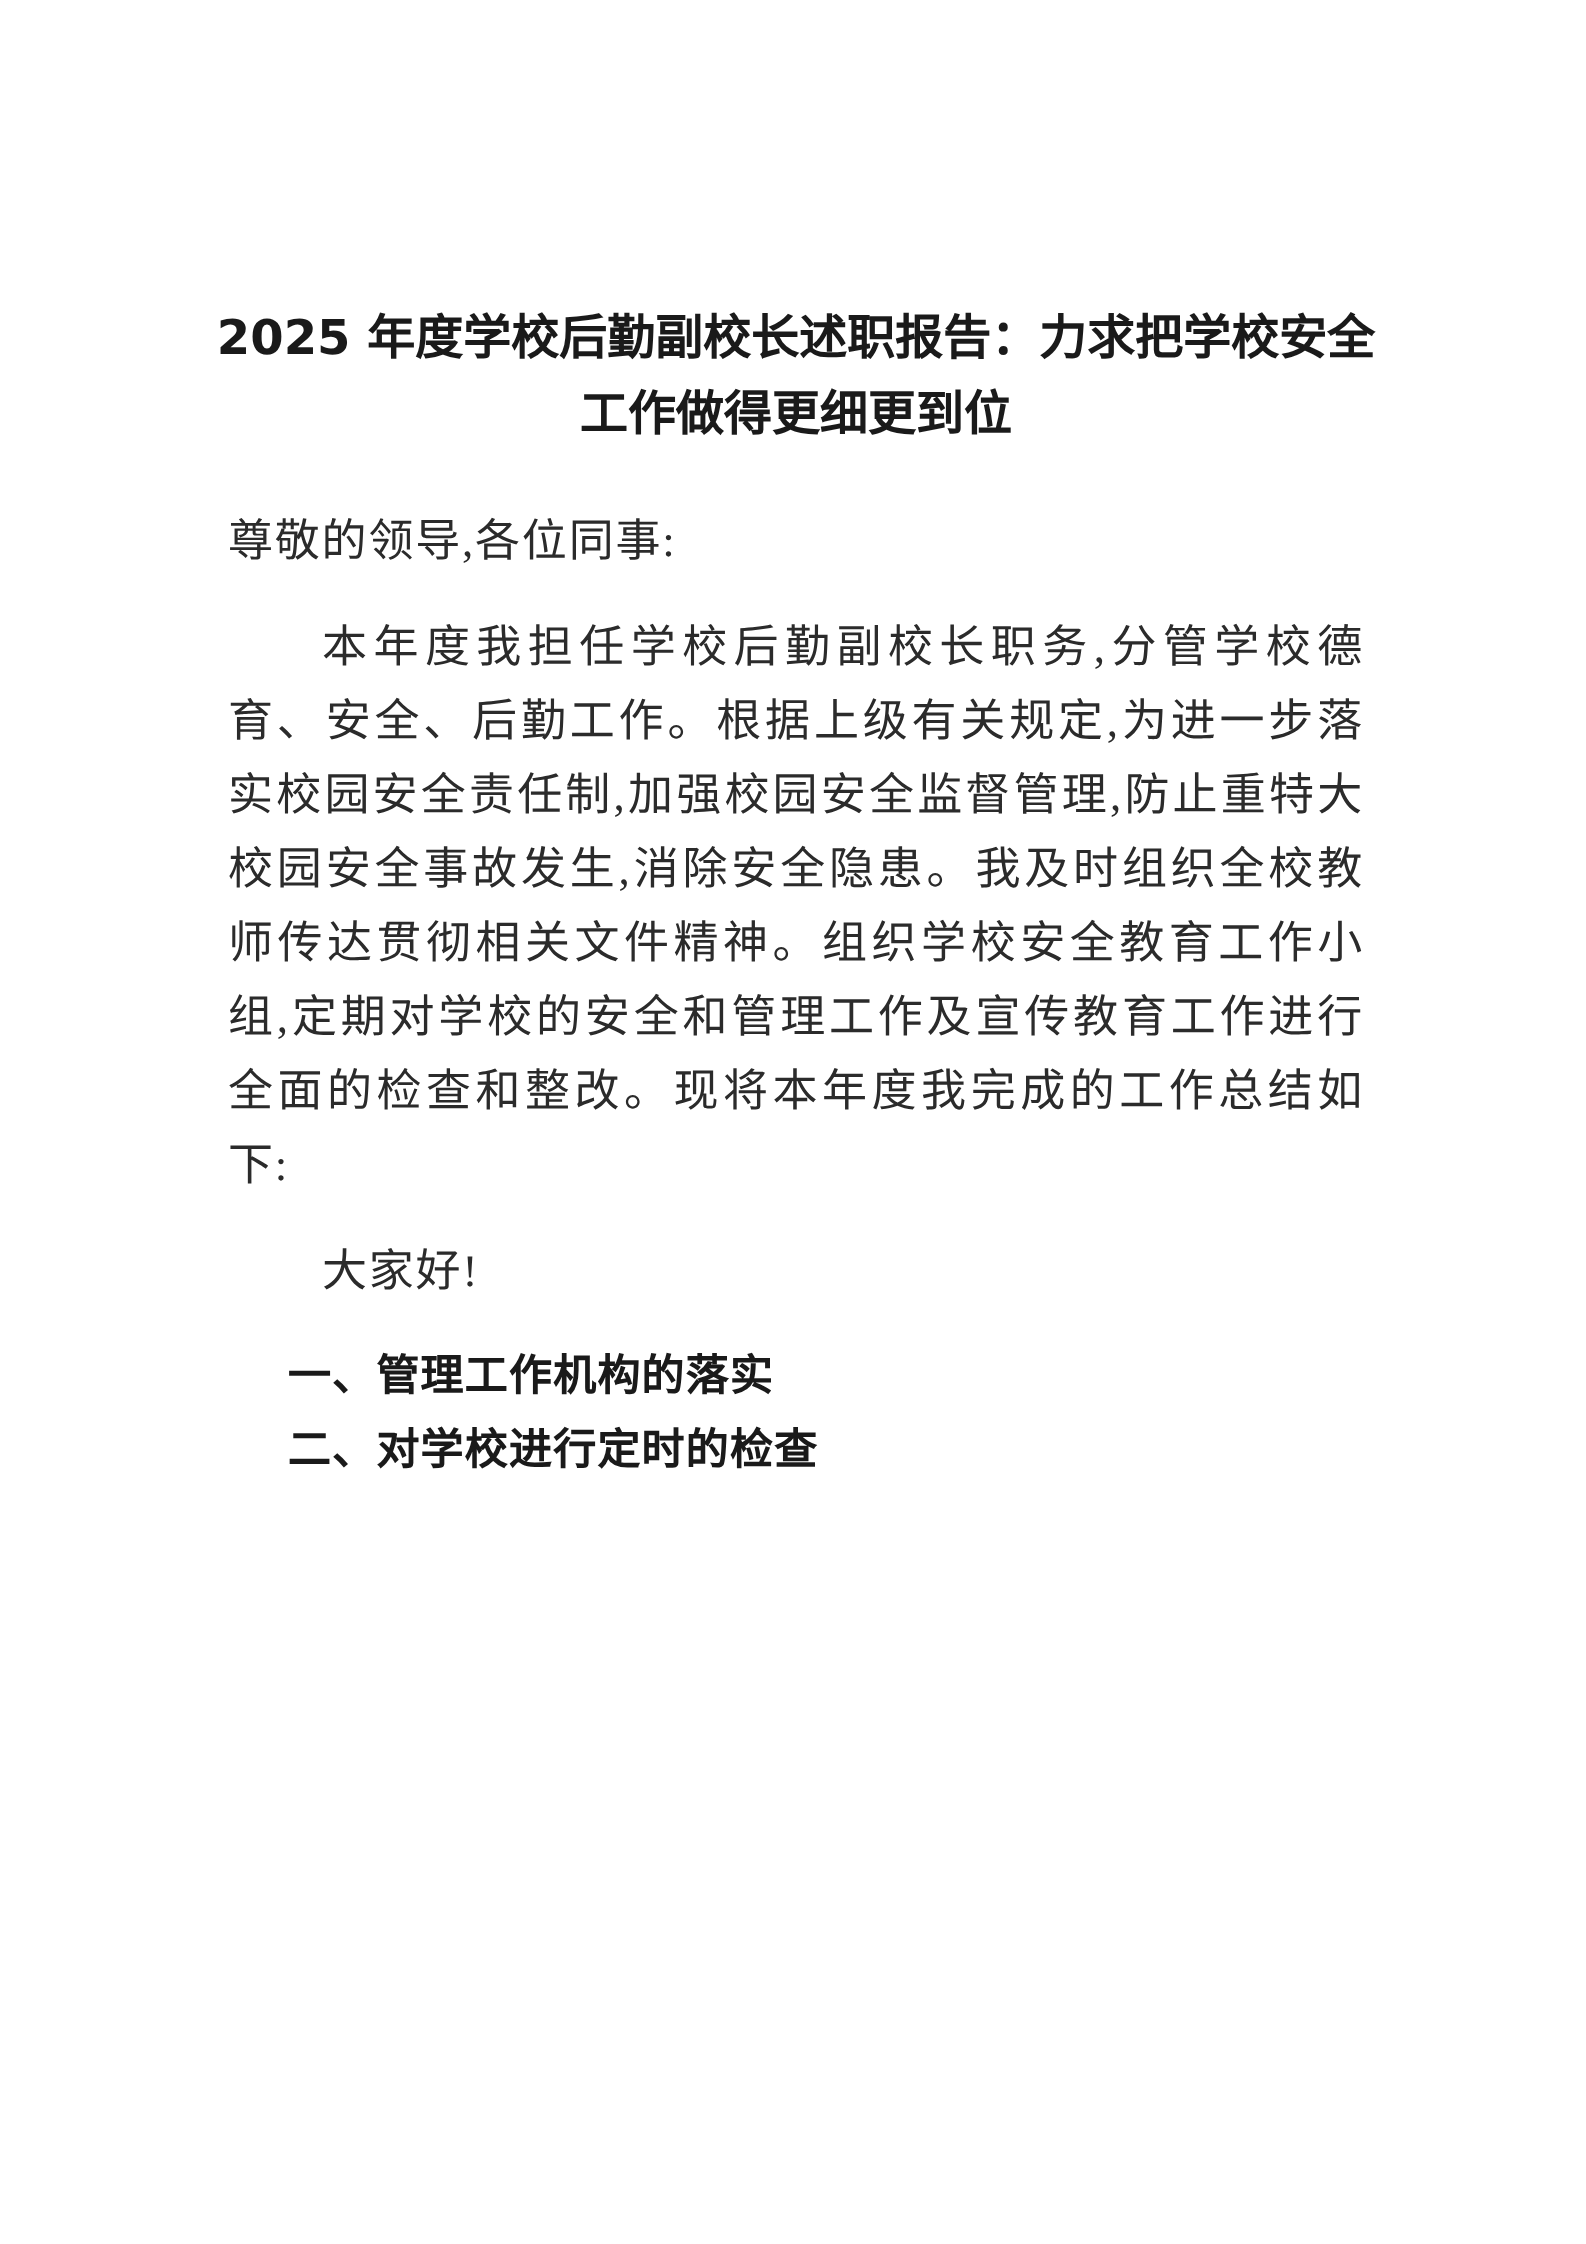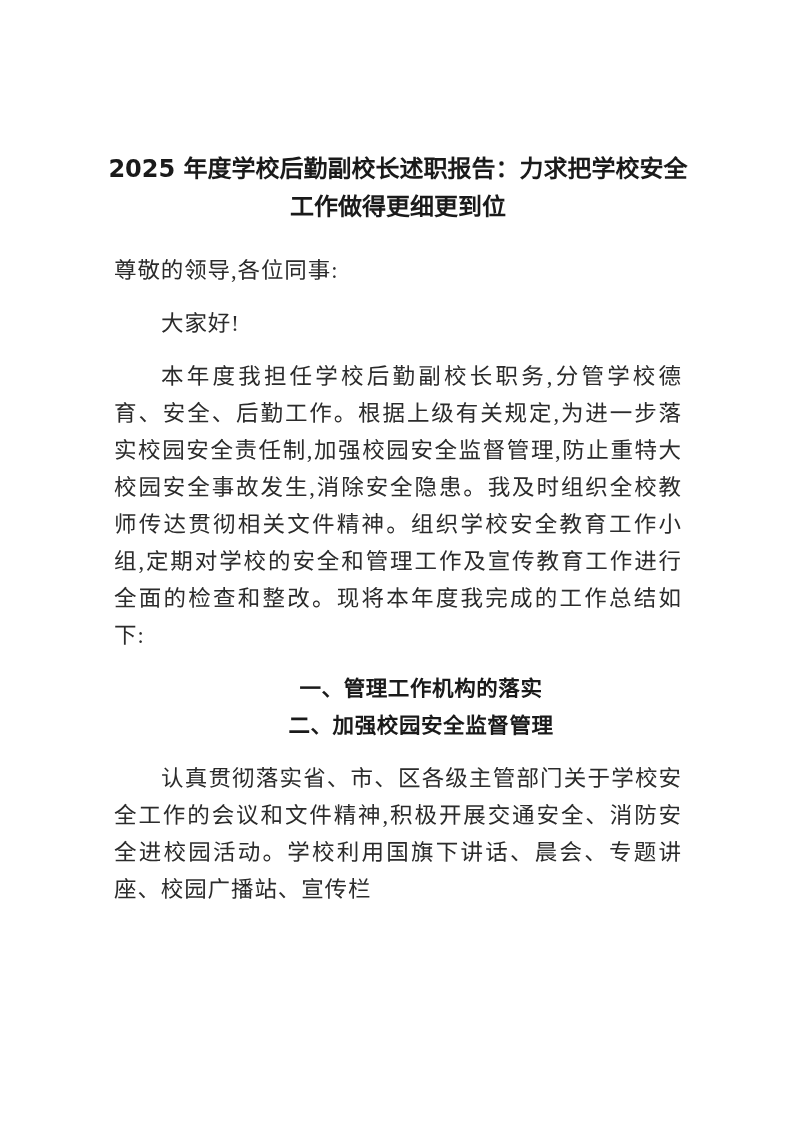--- a/index.html
+++ b/index.html
@@ -76,38 +76,36 @@
     font-family: "DejaVu Sans", "Liberation Sans", sans-serif;
     font-weight: bold;
     font-size: 21.5px;
     line-height: 37px;
     letter-spacing: 0.6px;
     color: #1a1a1a;
     margin: 0;
     padding: 0;
     text-indent: 46px;
     white-space: nowrap;
-    text-align: center;
   }
 </style>
 </head>
 <body>
 
 <div class="page">
   <div class="doc-body">
 
     <h1 class="doc-title">2025 年度学校后勤副校长述职报告：力求把学校安全工作做得更细更到位</h1>
 
     <p class="para flush">尊敬的领导,各位同事:</p>
 
+    <p class="para indent">本年度我担任学校后勤副校长职务,分管学校德育、安全、后勤工作。根据上级有关规定,为进一步落实校园安全责任制,加强校园安全监督管理,防止重特大校园安全事故发生,消除安全隐患。我及时组织全校教师传达贯彻相关文件精神。组织学校安全教育工作小组,定期对学校的安全和管理工作及宣传教育工作进行全面的检查和整改。现将本年度我完成的工作总结如下:</p>
+
     <p class="para indent">大家好!</p>
-
-    <p class="para indent">本年度我担任学校后勤副校长职务,分管学校德育、安全、后勤工作。根据上级有关规定,为进一步落实校园安全责任制,加强校园安全监督管理,防止重特大校园安全事故发生,消除安全隐患。我及时组织全校教师传达贯彻相关文件精神。组织学校安全教育工作小组,定期对学校的安全和管理工作及宣传教育工作进行全面的检查和整改。现将本年度我完成的工作总结如下:</p>
 
     <h2 class="section-heading">一、管理工作机构的落实</h2>
 
 
-    <h2 class="section-heading">二、加强校园安全监督管理</h2>
+    <h2 class="section-heading">二、对学校进行定时的检查</h2>
 
-    <p class="para indent">认真贯彻落实省、市、区各级主管部门关于学校安全工作的会议和文件精神,积极开展交通安全、消防安全进校园活动。学校利用国旗下讲话、晨会、专题讲座、校园广播站、宣传栏</p>
 
   </div>
 </div>
 
 </body></html>

